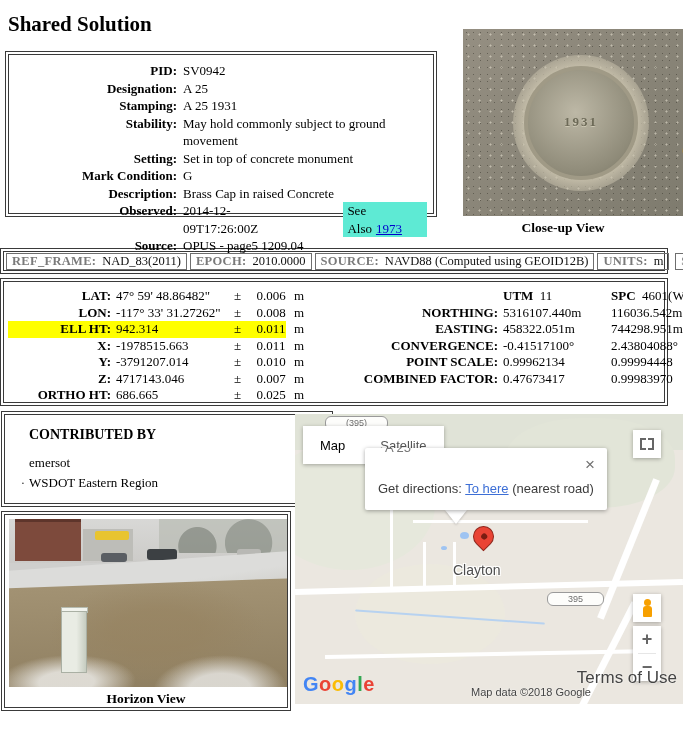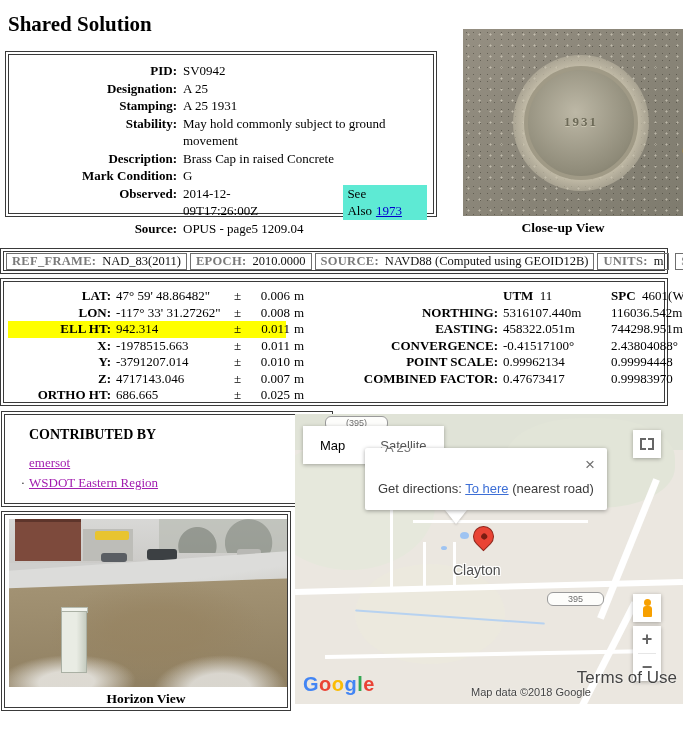--- a/index.html
+++ b/index.html
@@ -56,40 +56,40 @@
   .rb-spacer { flex:1; }
 
   
   .databox { margin-top:4px; width:668px; height:128px; }
   .databox .dbox-inner { display:flex; padding:6px 16px 4px 4px; }
   .coords-col { width:278px; }
   .crow { display:flex; line-height:16.5px; align-items:baseline; }
   .clabel { width:103px; text-align:right; font-weight:bold; flex:0 0 auto; }
   .cval { width:118px; margin-left:5px; flex:0 0 auto; }
   .cpm { width:12px; flex:0 0 auto; }
-  .cunc { width:44px; text-align:right; padding-left:6px; flex:0 0 auto; }
+  .cunc { width:44px; text-align:center; padding-left:6px; flex:0 0 auto; }
   .cunit { padding-left:4px; }
   .crow.hl { background:#ffff00; }
 
   .grid-col { flex:1; padding-left:4px; }
   .grow { display:flex; line-height:16.5px; }
   .glabel { width:208px; text-align:right; font-weight:bold; flex:0 0 auto; }
   .gutm { width:108px; margin-left:5px; flex:0 0 auto; }
   .gspc { flex:0 0 auto; }
   .ghead .gutm b, .ghead .gspc b { font-weight:bold; }
 
   
   .bottom-section { display:flex; margin-top:5px; }
   .left-col { width:292px; flex:0 0 auto; }
   .contrib-box { width:332px; height:96px; margin-left:1px; }
   .contrib-box .dbox-inner { padding:12px 0 0 24px; }
   .contrib-title { font-weight:bold; font-size:14px; }
   .contrib-links { margin-top:10px; }
   .contrib-item { line-height:20px; }
-  .contrib-item a { color:#a21caf; text-decoration:underline; cursor:pointer; }
+  .contrib-item a { color:#000000; cursor:pointer; }
   .bullet { display:inline-block; width:12px; color:#333; margin-left:-12px; text-align:center; }
 
   .horizon-box { width:290px; height:200px; margin-left:1px; margin-top:4px; }
   .horizon-box .dbox-inner { padding:4px; }
   .horizon-photo { width:278px; height:168px; position:relative; overflow:hidden; background:#cfcfcd; }
   .hz-sky { position:absolute; left:0; top:0; width:100%; height:44px;
     background:linear-gradient(#d8d8d6,#cccbc8); }
   .hz-trees { position:absolute; left:150px; top:0; width:128px; height:34px;
     background:radial-gradient(circle at 30% 80%, #7a8076 20%, transparent 21%),
                radial-gradient(circle at 70% 70%, #848a80 25%, transparent 26%), #b9bcb4; opacity:.7; }
@@ -204,26 +204,30 @@
         </div>
         <div class="mark-row">
           <span class="mark-label">Stamping:</span>
           <span class="mark-value">A 25 1931</span>
         </div>
         <div class="mark-row">
           <span class="mark-label">Stability:</span>
           <span class="mark-value">May hold commonly subject to ground movement</span>
         </div>
         <div class="mark-row">
+          <span class="mark-label">Setting:</span>
+          <span class="mark-value">Set in top of concrete monument</span>
+        </div>
+        <div class="mark-row">
+          <span class="mark-label">Mark Condition:</span>
+          <span class="mark-value">G</span>
+        </div>
+        <div class="mark-row">
           <span class="mark-label">Description:</span>
           <span class="mark-value">Brass Cap in raised Concrete</span>
-        </div>
-        <div class="mark-row">
-          <span class="mark-label">Mark Condition:</span>
-          <span class="mark-value">G</span>
         </div>
         <div class="mark-row">
           <span class="mark-label">Observed:</span>
           <span class="mark-value">2014-12-09T17:26:00Z</span>
           <span class="seealso"><span>See Also</span><a>1973</a></span>
         </div>
         <div class="mark-row">
           <span class="mark-label">Source:</span>
           <span class="mark-value">OPUS - page5 1209.04</span>
         </div>

